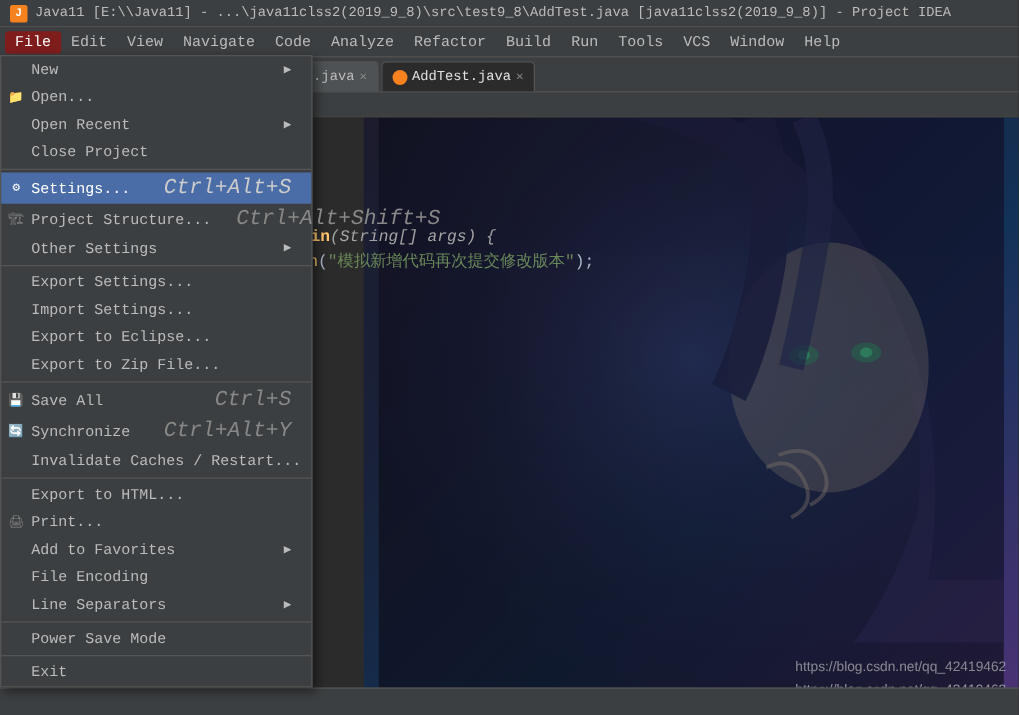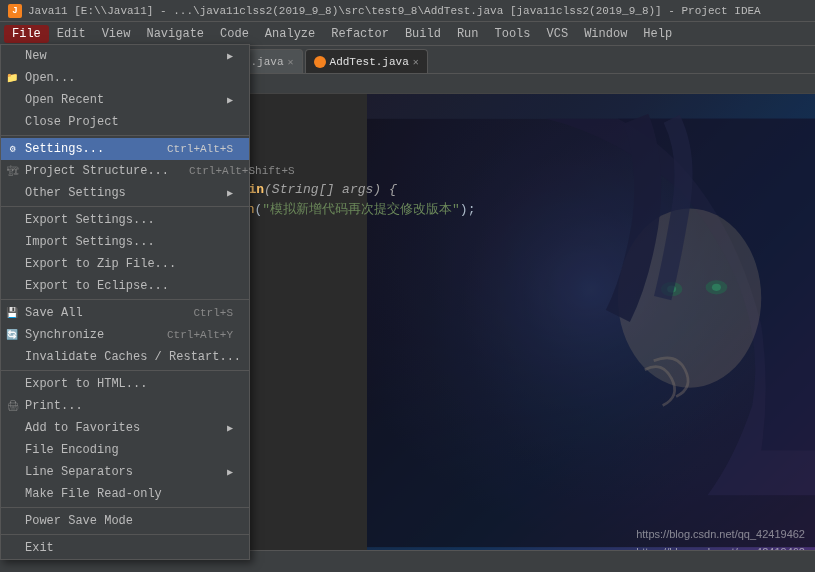--- a/index.html
+++ b/index.html
@@ -147,21 +147,21 @@
     }
     .code-line { display: flex; align-items: baseline; min-height: 19px; }
     .kw { color: #cc7832; font-weight: bold; }
     .kw2 { color: #cc7832; }
 
     
     #bg-art {
       position: absolute;
       right: 0;
       top: 0;
-      width: 448px;
+      width: 524px;
       height: 100%;
       background: linear-gradient(135deg, #1a1a2e 0%, #16213e 30%, #0f3460 60%, #533483 100%);
       opacity: 0.85;
       overflow: hidden;
     }
     #bg-art::after {
       content: 'https://blog.csdn.net/qq_42419462';
       position: absolute;
       bottom: 12px;
       right: 10px;
@@ -193,23 +193,24 @@
       position: relative;
     }
     .dd-item.highlighted { background: #4a6da7; color: white; }
     .dd-separator {
       height: 1px;
       background: #555;
       margin: 2px 0;
     }
     .dd-shortcut {
       margin-left: auto;
-      font-size: 11px;
+      font-size: 17px;
       color: #888;
       padding-left: 20px;
+      font-style: italic;
     }
     .dd-item.highlighted .dd-shortcut { color: #ccc; }
     .dd-arrow {
       margin-left: auto;
       font-size: 10px;
     }
     .dd-item .dd-icon {
       position: absolute;
       left: 4px;
       width: 16px;
@@ -308,24 +309,24 @@
       <span class="dd-arrow">▶</span>
     </div>
     <div class="dd-separator"></div>
     <div class="dd-item">
       <span>Export Settings...</span>
     </div>
     <div class="dd-item">
       <span>Import Settings...</span>
     </div>
     <div class="dd-item">
+      <span>Export to Eclipse...</span>
+    </div>
+    <div class="dd-item">
       <span>Export to Zip File...</span>
-    </div>
-    <div class="dd-item">
-      <span>Export to Eclipse...</span>
     </div>
     <div class="dd-separator"></div>
     <div class="dd-item">
       <span class="dd-icon" style="color:#888; font-size:10px;">💾</span>
       <span>Save All</span>
       <span class="dd-shortcut">Ctrl+S</span>
     </div>
     <div class="dd-item">
       <span class="dd-icon" style="color:#888; font-size:10px;">🔄</span>
       <span>Synchronize</span>
@@ -345,23 +346,20 @@
     <div class="dd-item">
       <span>Add to Favorites</span>
       <span class="dd-arrow">▶</span>
     </div>
     <div class="dd-item">
       <span>File Encoding</span>
     </div>
     <div class="dd-item">
       <span>Line Separators</span>
       <span class="dd-arrow">▶</span>
-    </div>
-    <div class="dd-item">
-      <span>Make File Read-only</span>
     </div>
     <div class="dd-separator"></div>
     <div class="dd-item">
       <span>Power Save Mode</span>
     </div>
     <div class="dd-separator"></div>
     <div class="dd-item">
       <span>Exit</span>
     </div>
   </div>

